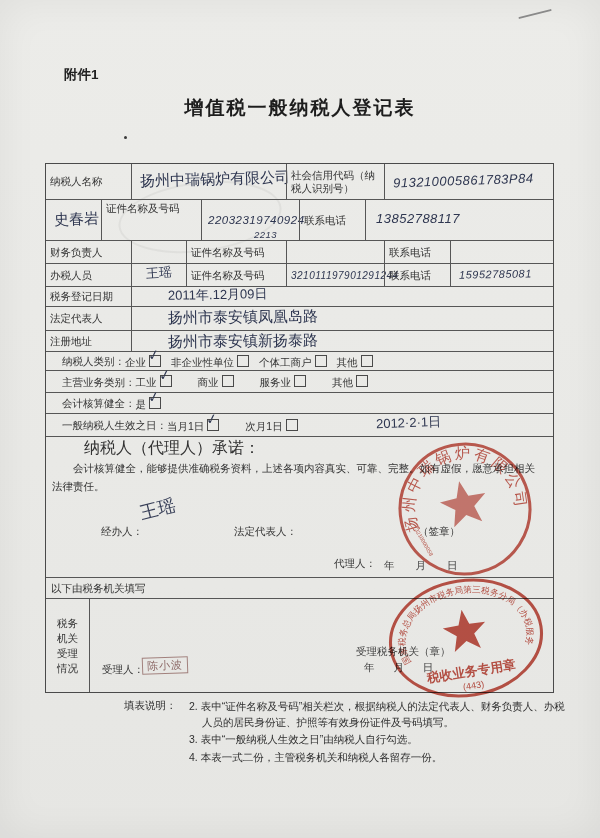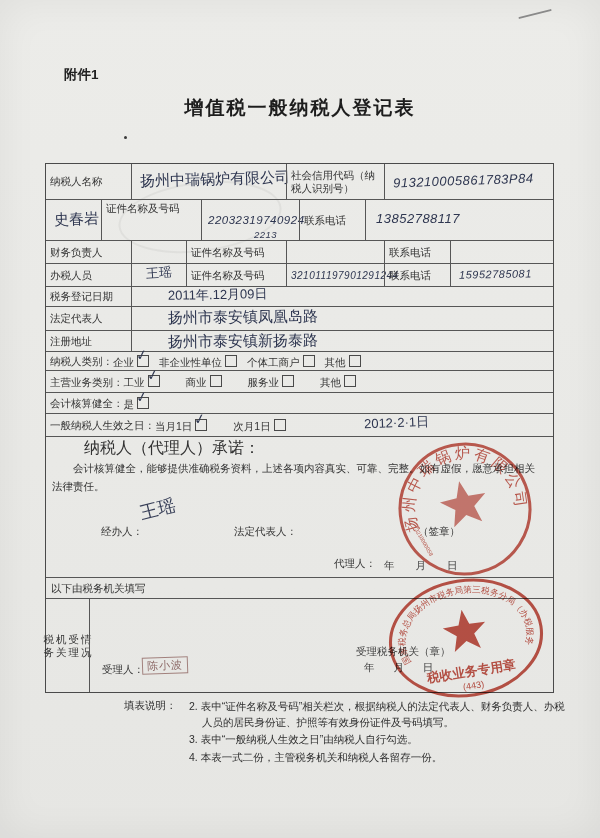--- a/index.html
+++ b/index.html
@@ -51,32 +51,32 @@
   .hw-date{position:absolute;left:36px;top:1px;font-size:13px;white-space:nowrap;}
   .hw-addr{position:absolute;left:36px;top:3px;font-size:15px;white-space:nowrap;transform:rotate(-0.6deg);}
   .hw-effective{position:absolute;left:318px;top:2px;font-size:13px;white-space:nowrap;transform:rotate(-2deg);}
   .hw-sign{position:absolute;left:94px;top:66px;font-size:18px;transform:rotate(-14deg);opacity:0.95;}
 
   
   .opt{white-space:nowrap;}
   .cb{position:relative;display:inline-block;width:10px;height:10px;border:1px solid #4a4a4a;margin-left:3px;vertical-align:-1px;}
   .cb.checked::after{content:"✓";position:absolute;left:-2px;top:-7px;font-size:14px;font-weight:bold;color:#2e3650;transform:rotate(-12deg);}
 
-  .optrow{display:flex;align-items:center;padding-top:3px;}
+  .optrow{display:flex;align-items:center;padding-top:3px;margin-left:12px;}
   .optrow .opt{margin-right:10px;}
   .optrow.wide .opt{margin-right:26px;}
 
   
   .commit-head{position:absolute;left:6px;top:4px;font-size:16px;margin-left:32px;}
   .commit-body{position:absolute;left:6px;top:22px;width:492px;font-size:10.5px;line-height:18px;text-indent:2em;}
   .sig-label{position:absolute;top:88px;font-size:10.5px;}
   .date-line1{position:absolute;left:338px;top:122px;font-size:10.5px;color:#3c3c3c;}
 
   
-  .side-label{display:flex;flex-direction:row;justify-content:center;gap:2px;align-items:center;font-size:10.5px;}
+  .side-label{display:flex;flex-direction:column;justify-content:center;gap:2px;align-items:center;font-size:10.5px;}
   .acceptor-label{position:absolute;left:12px;top:64px;font-size:10.5px;}
   .acceptor-stamp{position:absolute;left:52px;top:58px;font-size:11px;color:#7c5250;border:1px solid #96706c;padding:1px 4px;transform:rotate(-2deg);letter-spacing:1px;opacity:0.85;}
   .authority-label{position:absolute;left:356px;top:645px;font-size:10.5px;color:#3c3c3c;z-index:2;}
   .date-line2{position:absolute;left:364px;top:661px;font-size:10.5px;letter-spacing:8px;color:#3c3c3c;z-index:2;}
 
   .header-row{font-size:10.5px;display:flex;align-items:center;padding-left:5px;}
 
   
   .notes-label{position:absolute;left:124px;top:699px;font-size:10.5px;color:#2f2f2f;}
   .notes-items{position:absolute;left:189px;top:699px;width:378px;font-size:10.5px;color:#2f2f2f;}

